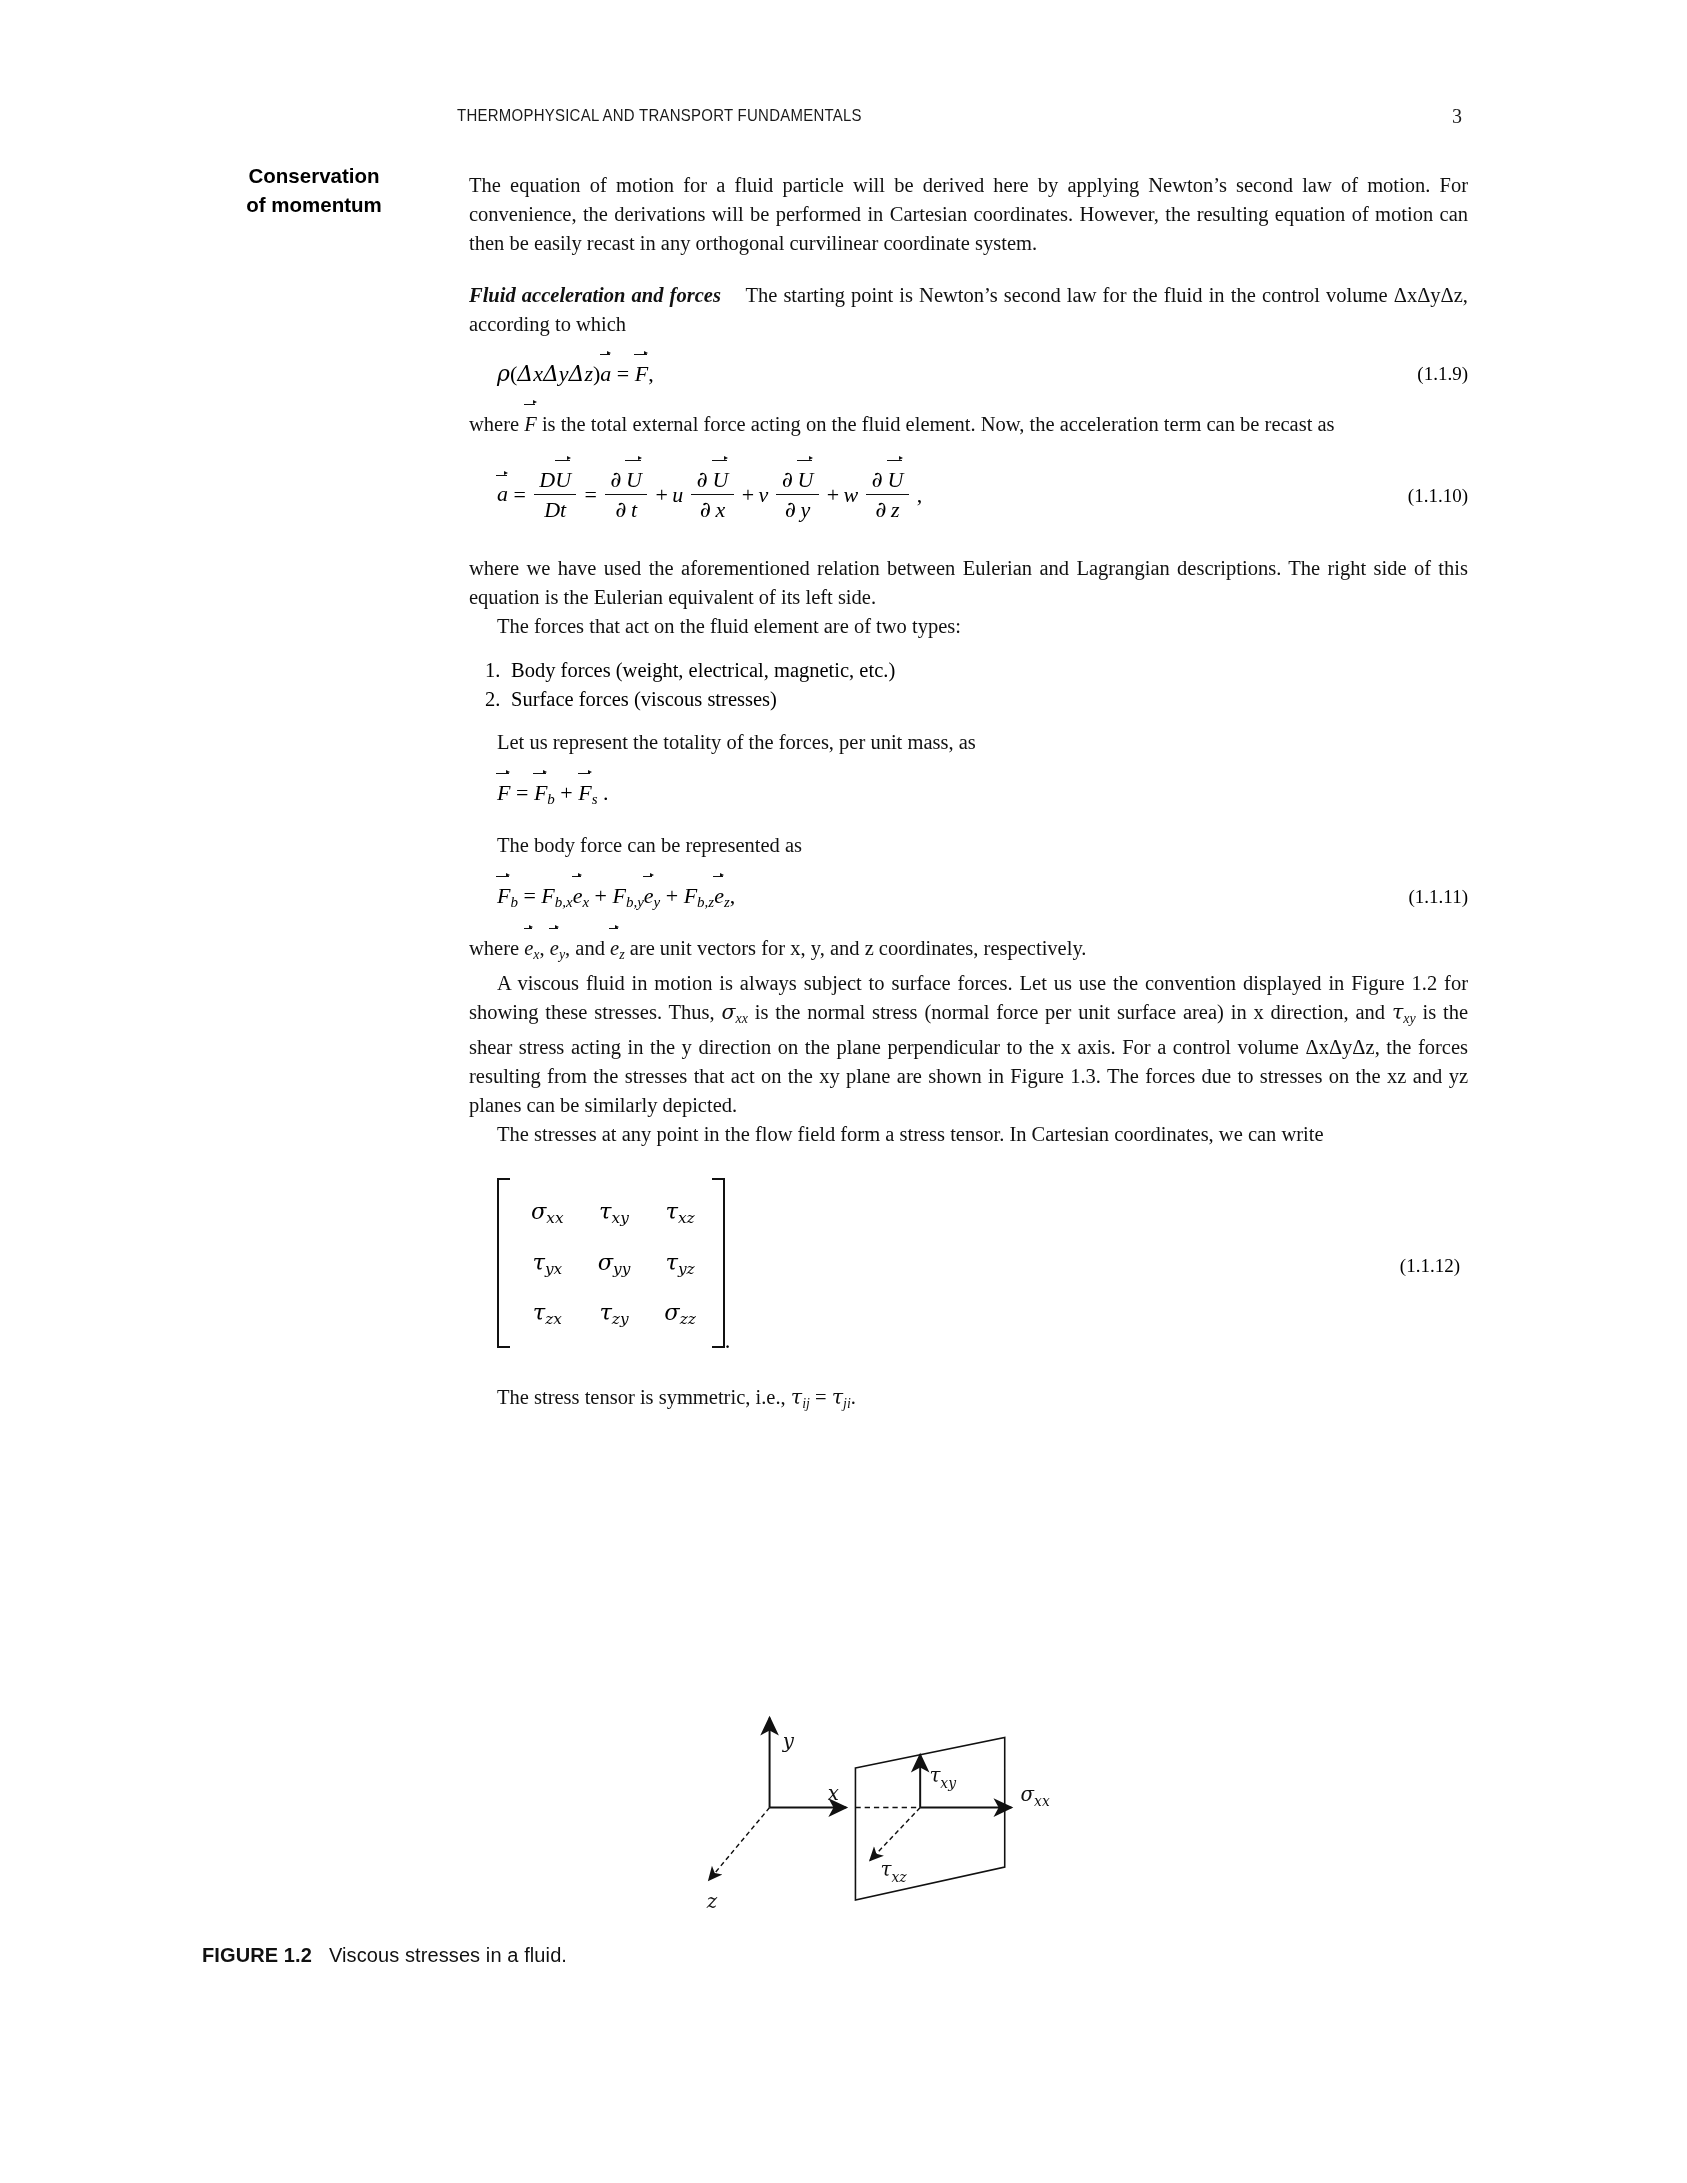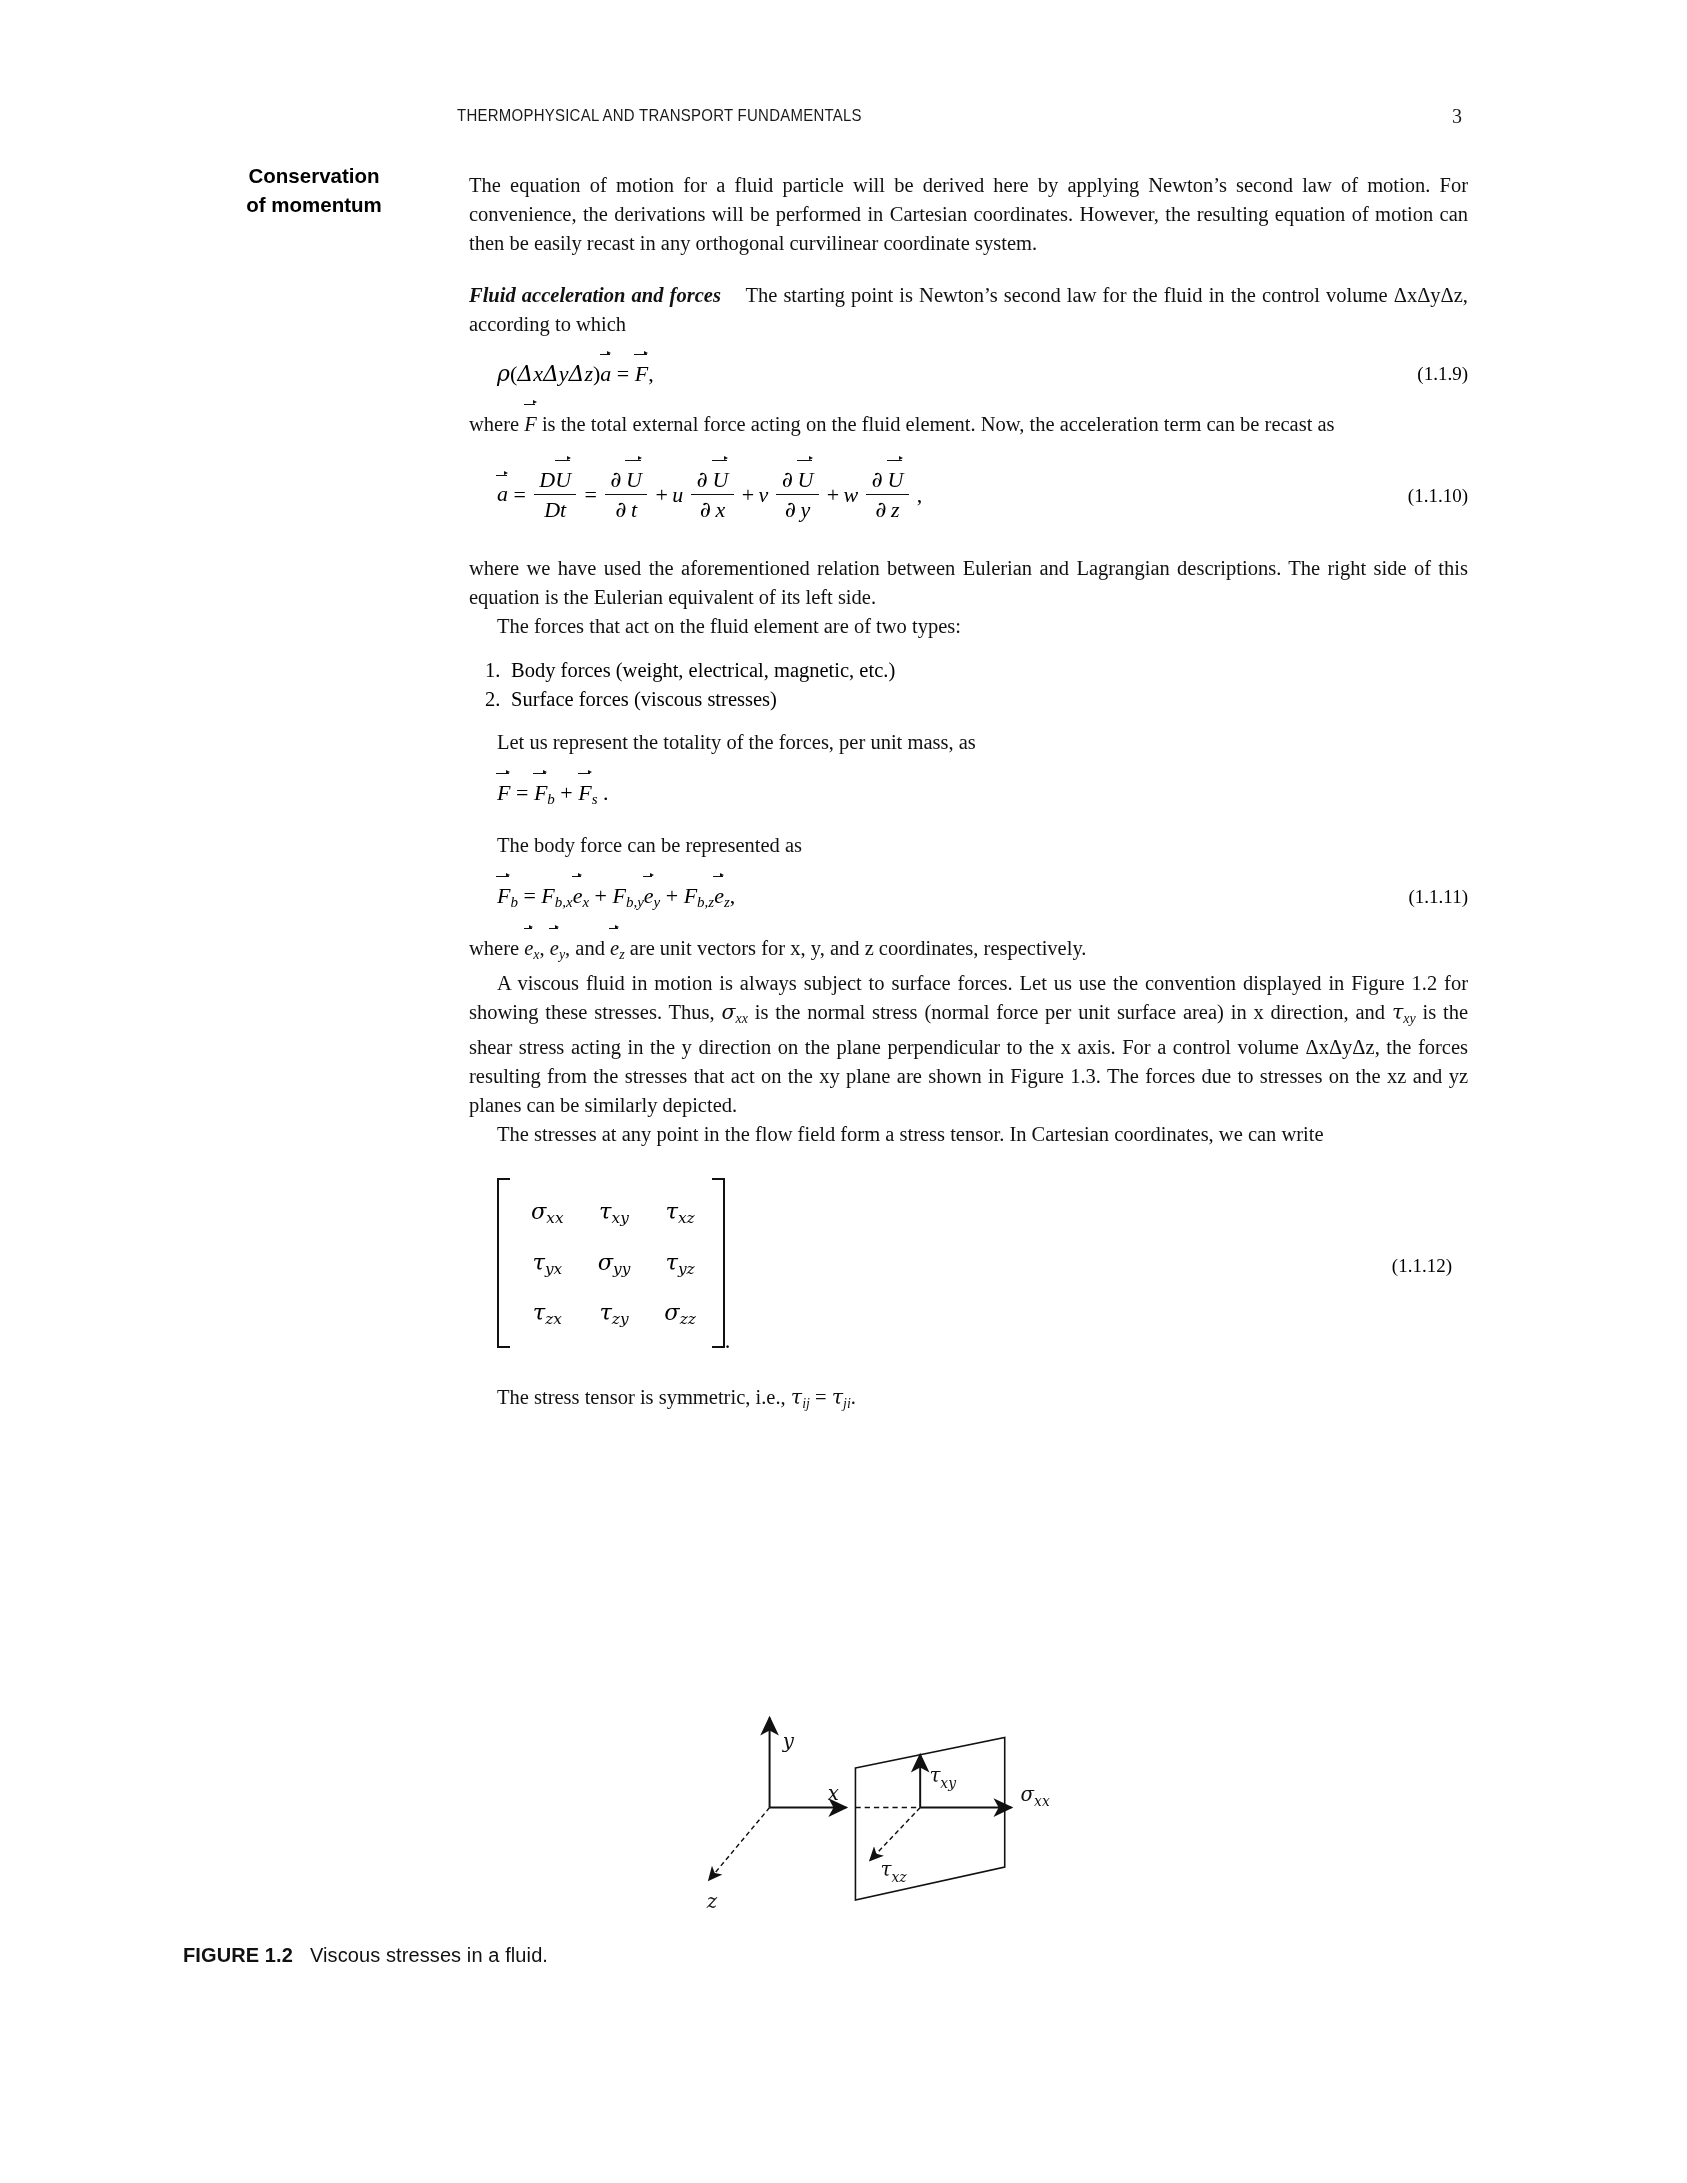--- a/index.html
+++ b/index.html
@@ -163,21 +163,21 @@
   }
 
   
   .figwrap {
     position:absolute;
     left:457px; top:1690px;
     width:999px; height:251px;
   }
   .figcap {
     position:absolute;
-    left:183px; top:1944px;
+    left:202px; top:1944px;
     font-size:20px;
     font-family:"Liberation Sans", sans-serif;
     color:#111;
     letter-spacing:0.1px;
   }
   .figcap .lbl { font-weight:bold; }
   .figcap .txt { margin-left:17px; }
 </style>
 </head>
 <body>
@@ -286,21 +286,21 @@
             <td><span>τ</span><span class="sub">yz</span></td>
           </tr>
           <tr>
             <td><span>τ</span><span class="sub">zx</span></td>
             <td><span>τ</span><span class="sub">zy</span></td>
             <td><span>σ</span><span class="sub">zz</span></td>
           </tr>
         </tbody>
           </table>
       </span><span style="font-size:22.5px;">.</span>
-      <span class="eqnum" style="right:16px;top:50%;">(1.1.12)</span>
+      <span class="eqnum" style="right:8px;top:50%;">(1.1.12)</span>
     </div>
 
     <div class="gap-l"></div>
 
     <p class="body ind"><span>The stress tensor is symmetric, i.e., </span><span class="mg">τ</span><span class="sub">ij</span><span> = </span><span class="mg">τ</span><span class="sub">ji</span><span>.</span></p>
 
   </div>
 
   <div class="figwrap">
     <svg width="999" height="251" viewBox="0 0 1510 380">

